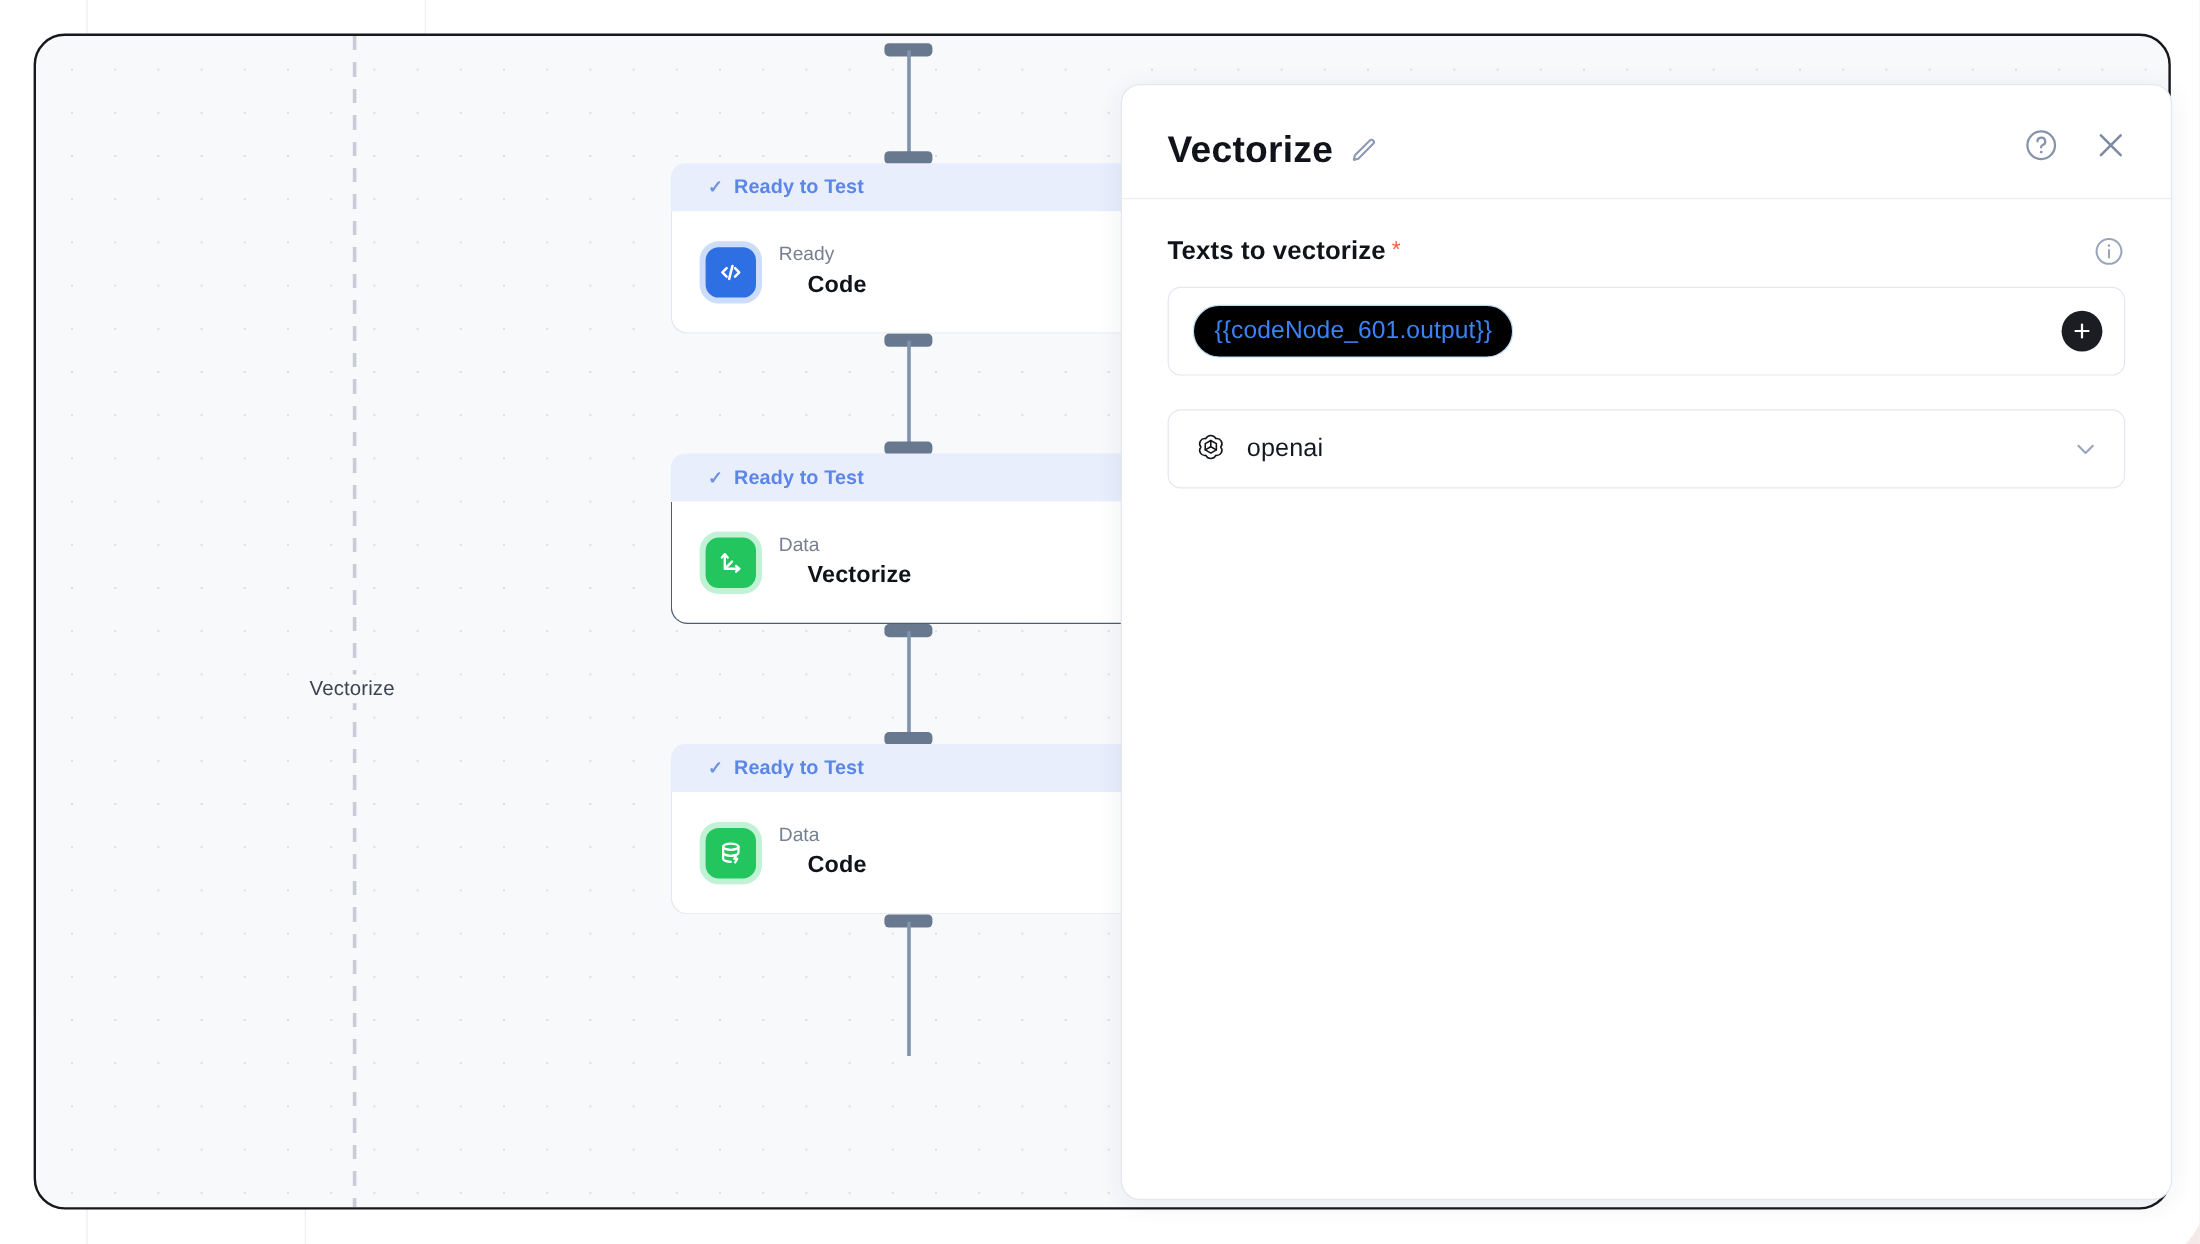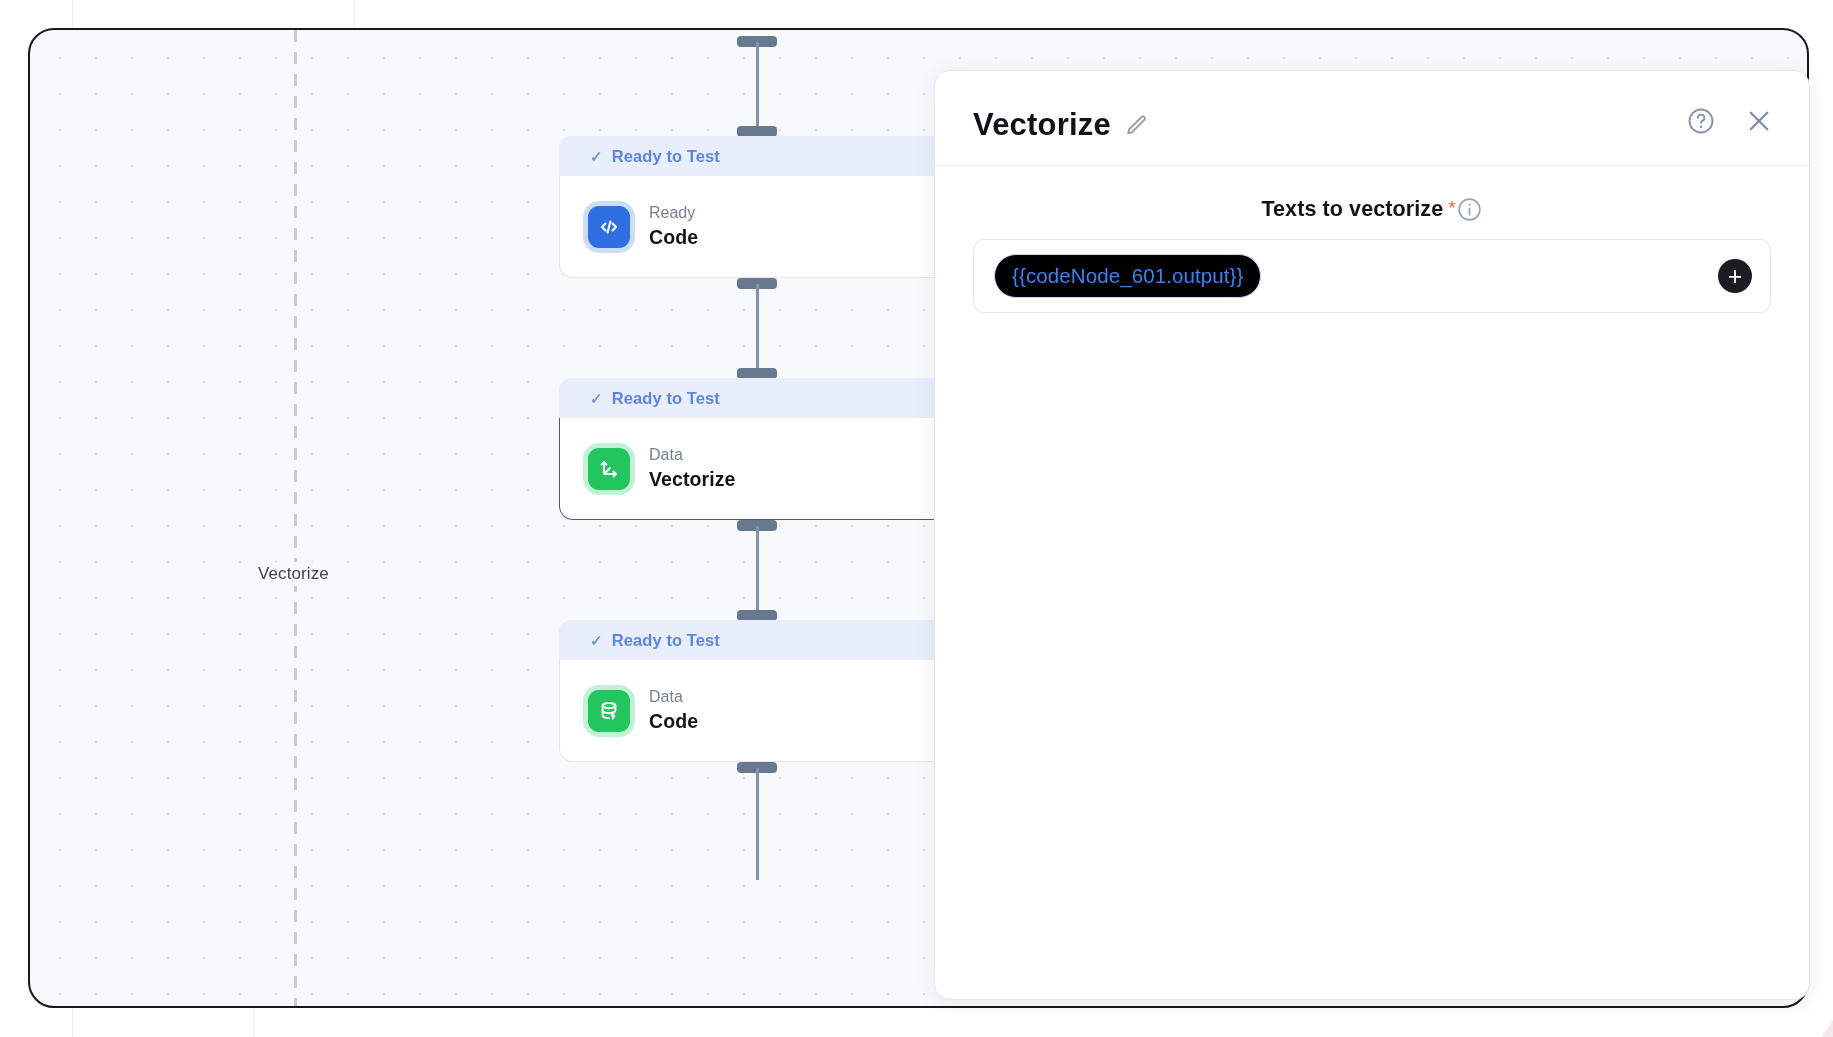--- a/index.html
+++ b/index.html
@@ -158,20 +158,21 @@
   .node-kind {
     font-size: 16px;
     color: #77808f;
     line-height: 1.15;
   }
   .node-name {
     font-size: 19.5px;
     color: #10131a;
     font-weight: 700;
     letter-spacing: .1px;
+    margin-left: 24px;
   }
 
   
   .edge {
     position: absolute;
     left: 726px;
     width: 2.6px;
     background: #7f93ac;
   }
   .handle {
@@ -234,21 +235,21 @@
     color: #8593ab;
   }
 
   #panel-body { padding: 30px 38px 0 38px; }
 
   .field-block { margin-bottom: 28px; }
 
   .field-label-row {
     display: flex;
     align-items: center;
-    justify-content: center;
+    justify-content: space-between;
     margin-bottom: 16px;
   }
   .field-label {
     font-size: 21.5px;
     font-weight: 700;
     color: #10131a;
     letter-spacing: .1px;
   }
   .required-star {
     color: #f0603d;
@@ -467,17 +468,33 @@
         </span>
       </div>
       <div class="token-input">
         <span class="token-pill">{{codeNode_601.output}}</span>
         <span id="add-token-button">+</span>
       </div>
     </div>
 
     <div class="field-block">
 
+      <div class="select-control">
+        <span class="provider-logo">
+          <svg width="30" height="30" viewBox="0 0 24 24" fill="none" stroke="#111418" stroke-width="1.05" stroke-linejoin="round" stroke-linecap="round">
+            <path d="M12 3.1 c1.5 0 2.75 .85 3.35 2.1 1.4 -.25 2.85 .35 3.6 1.65 .75 1.3 .55 2.85 -.35 3.95 .9 1.1 1.1 2.65 .35 3.95 -.75 1.3 -2.2 1.9 -3.6 1.65 -.6 1.25 -1.85 2.1 -3.35 2.1 -1.5 0 -2.75 -.85 -3.35 -2.1 -1.4 .25 -2.85 -.35 -3.6 -1.65 -.75 -1.3 -.55 -2.85 .35 -3.95 -.9 -1.1 -1.1 -2.65 -.35 -3.95 .75 -1.3 2.2 -1.9 3.6 -1.65 .6 -1.25 1.85 -2.1 3.35 -2.1 z"></path>
+            <path d="M8.3 8.55 L12 6.45 l3.7 2.1 v4.2 L12 14.85 l-3.7 -2.1 z"></path>
+            <path d="M12 6.45 v4.2 l3.7 2.1"></path>
+            <path d="M12 10.65 L8.3 12.75"></path>
+          </svg>
+        </span>
+        <span class="select-value">openai</span>
+        <span class="chevron">
+          <svg width="24" height="24" viewBox="0 0 24 24" fill="none" stroke="#9aa5ba" stroke-width="1.8" stroke-linecap="round" stroke-linejoin="round">
+            <polyline points="6,9.5 12,15.5 18,9.5"></polyline>
+          </svg>
+        </span>
+      </div>
 
     </div>
 
   </div>
 </div>
 
 </body></html>

